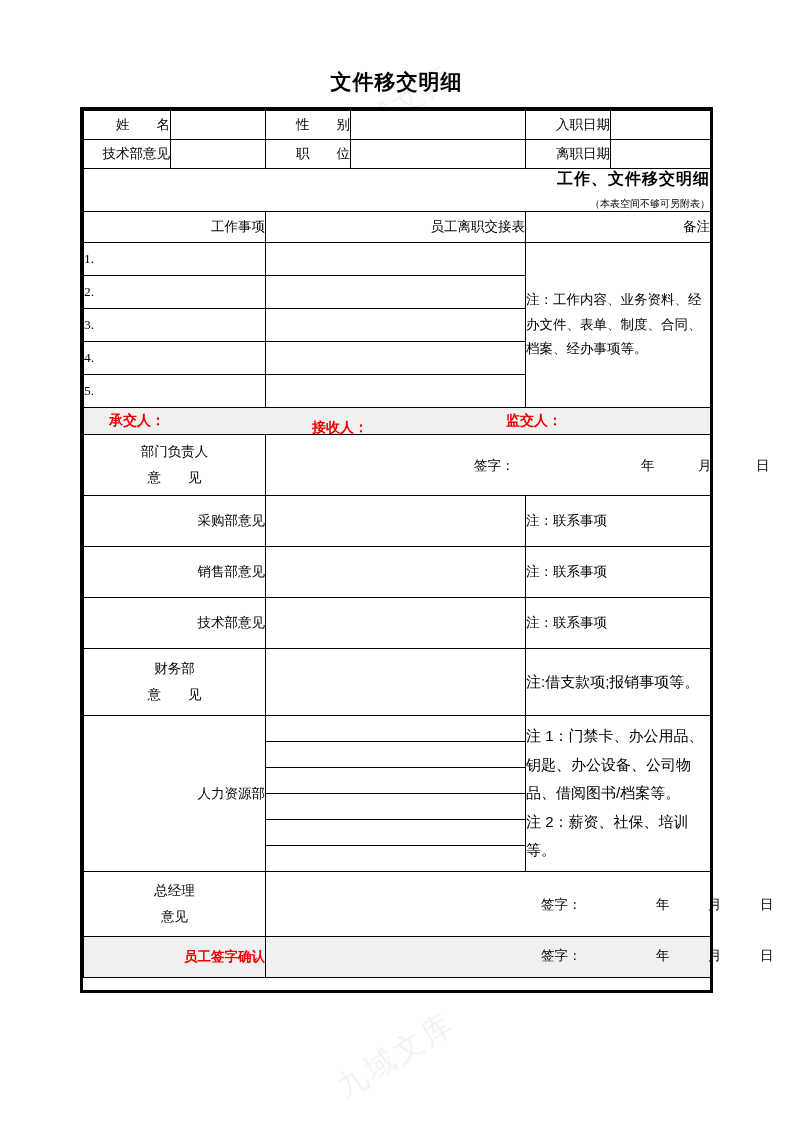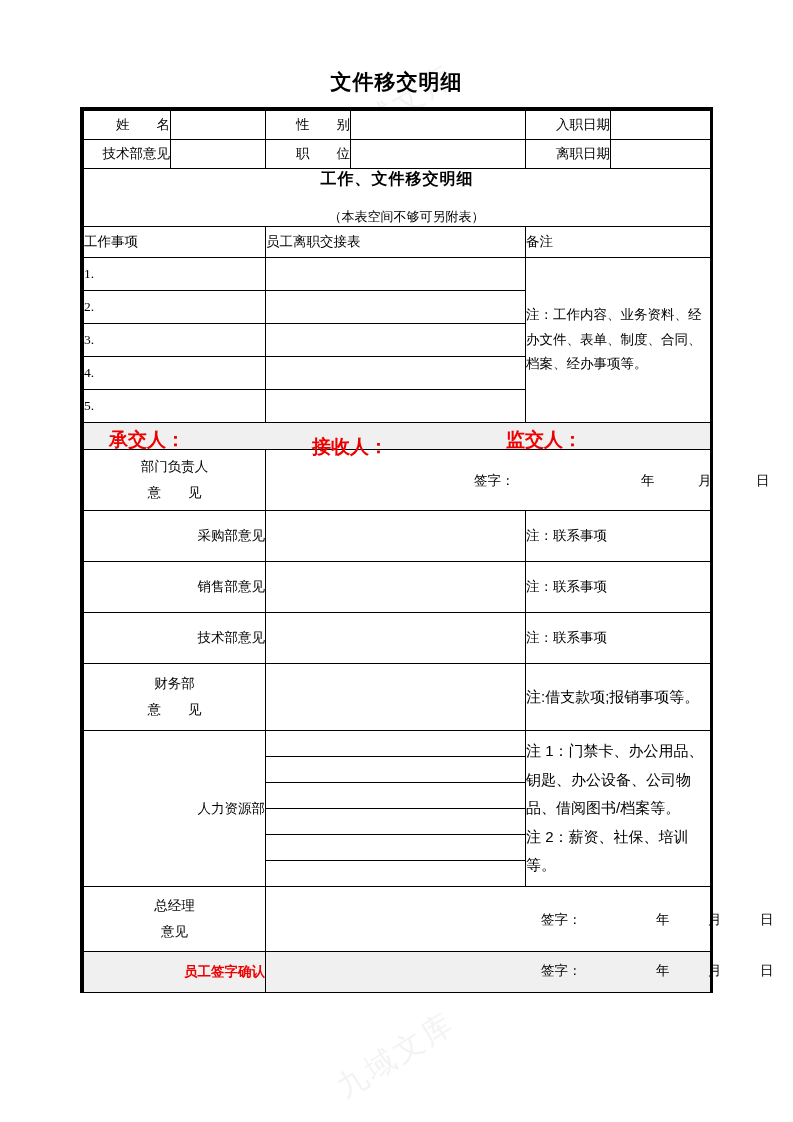--- a/index.html
+++ b/index.html
@@ -77,59 +77,59 @@
     z-index: 1;
     background: #ffffff;
   }
 
   .lbl {
     text-align: right;
     font-size: 13.5px;
   }
 
   .sec-title {
-    text-align: center;
+    text-align: right;
     padding: 6px 0 5px 0;
   }
   .sec-title .main {
     font-size: 16px;
     font-weight: bold;
     letter-spacing: 1px;
     display: block;
   }
   .sec-title .sub {
-    font-size: 13px;
+    font-size: 10px;
     font-family: "Liberation Serif", "DejaVu Serif", serif;
     display: block;
-    margin-top: 18px;
+    margin-top: 7px;
     padding-left: 19px;
   }
 
-  .colhead { text-align: left; font-size: 13.5px; }
+  .colhead { text-align: right; font-size: 13.5px; }
 
   .num { padding-left: 8px; font-size: 13px; font-family: "Liberation Serif", serif; }
 
   .note-cell {
     padding: 4px 8px;
     font-size: 12.5px;
     line-height: 1.85;
     vertical-align: middle;
     margin-top: 10px;
   }
   .note-cell.small { font-size: 15px; line-height: 1.9; }
 
   .redrow {
     background: #f0f0f0 !important;
     height: 26px;
     position: relative;
   }
   .redrow .r {
     position: absolute;
     color: #ee0000;
-    font-size: 19px;
+    font-size: 14px;
     font-weight: bold;
     top: 4px;
   }
   .redrow .r1 { left: 25px; }
   .redrow .r2 { left: 228px; margin-top: 7px; }
   .redrow .r3 { left: 422px; }
 
   .sig-area {
     position: relative;
     height: 100%;

